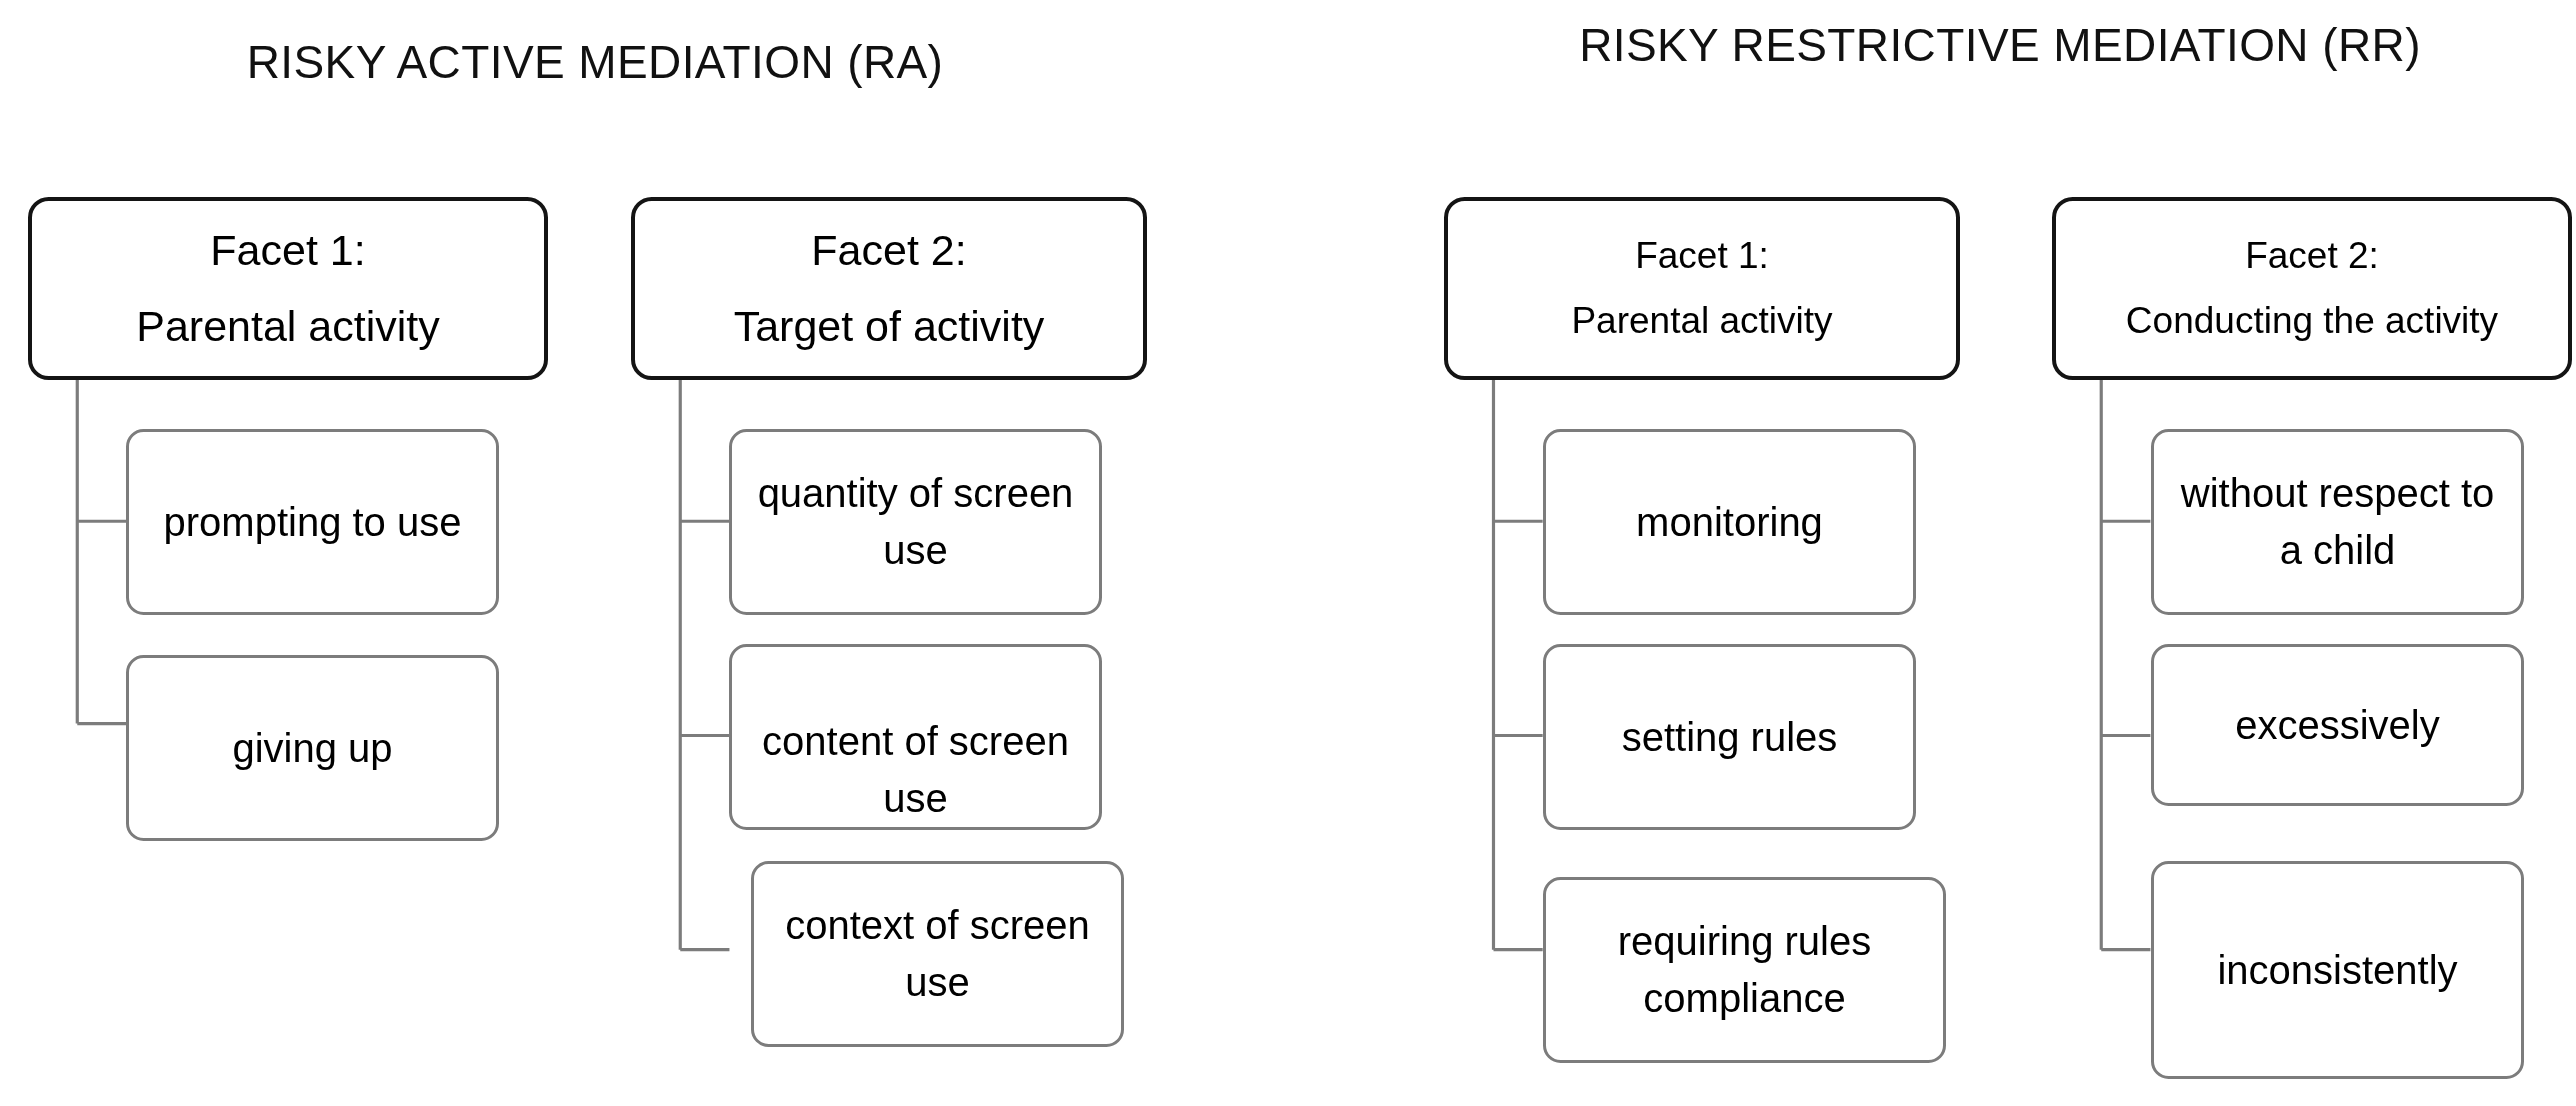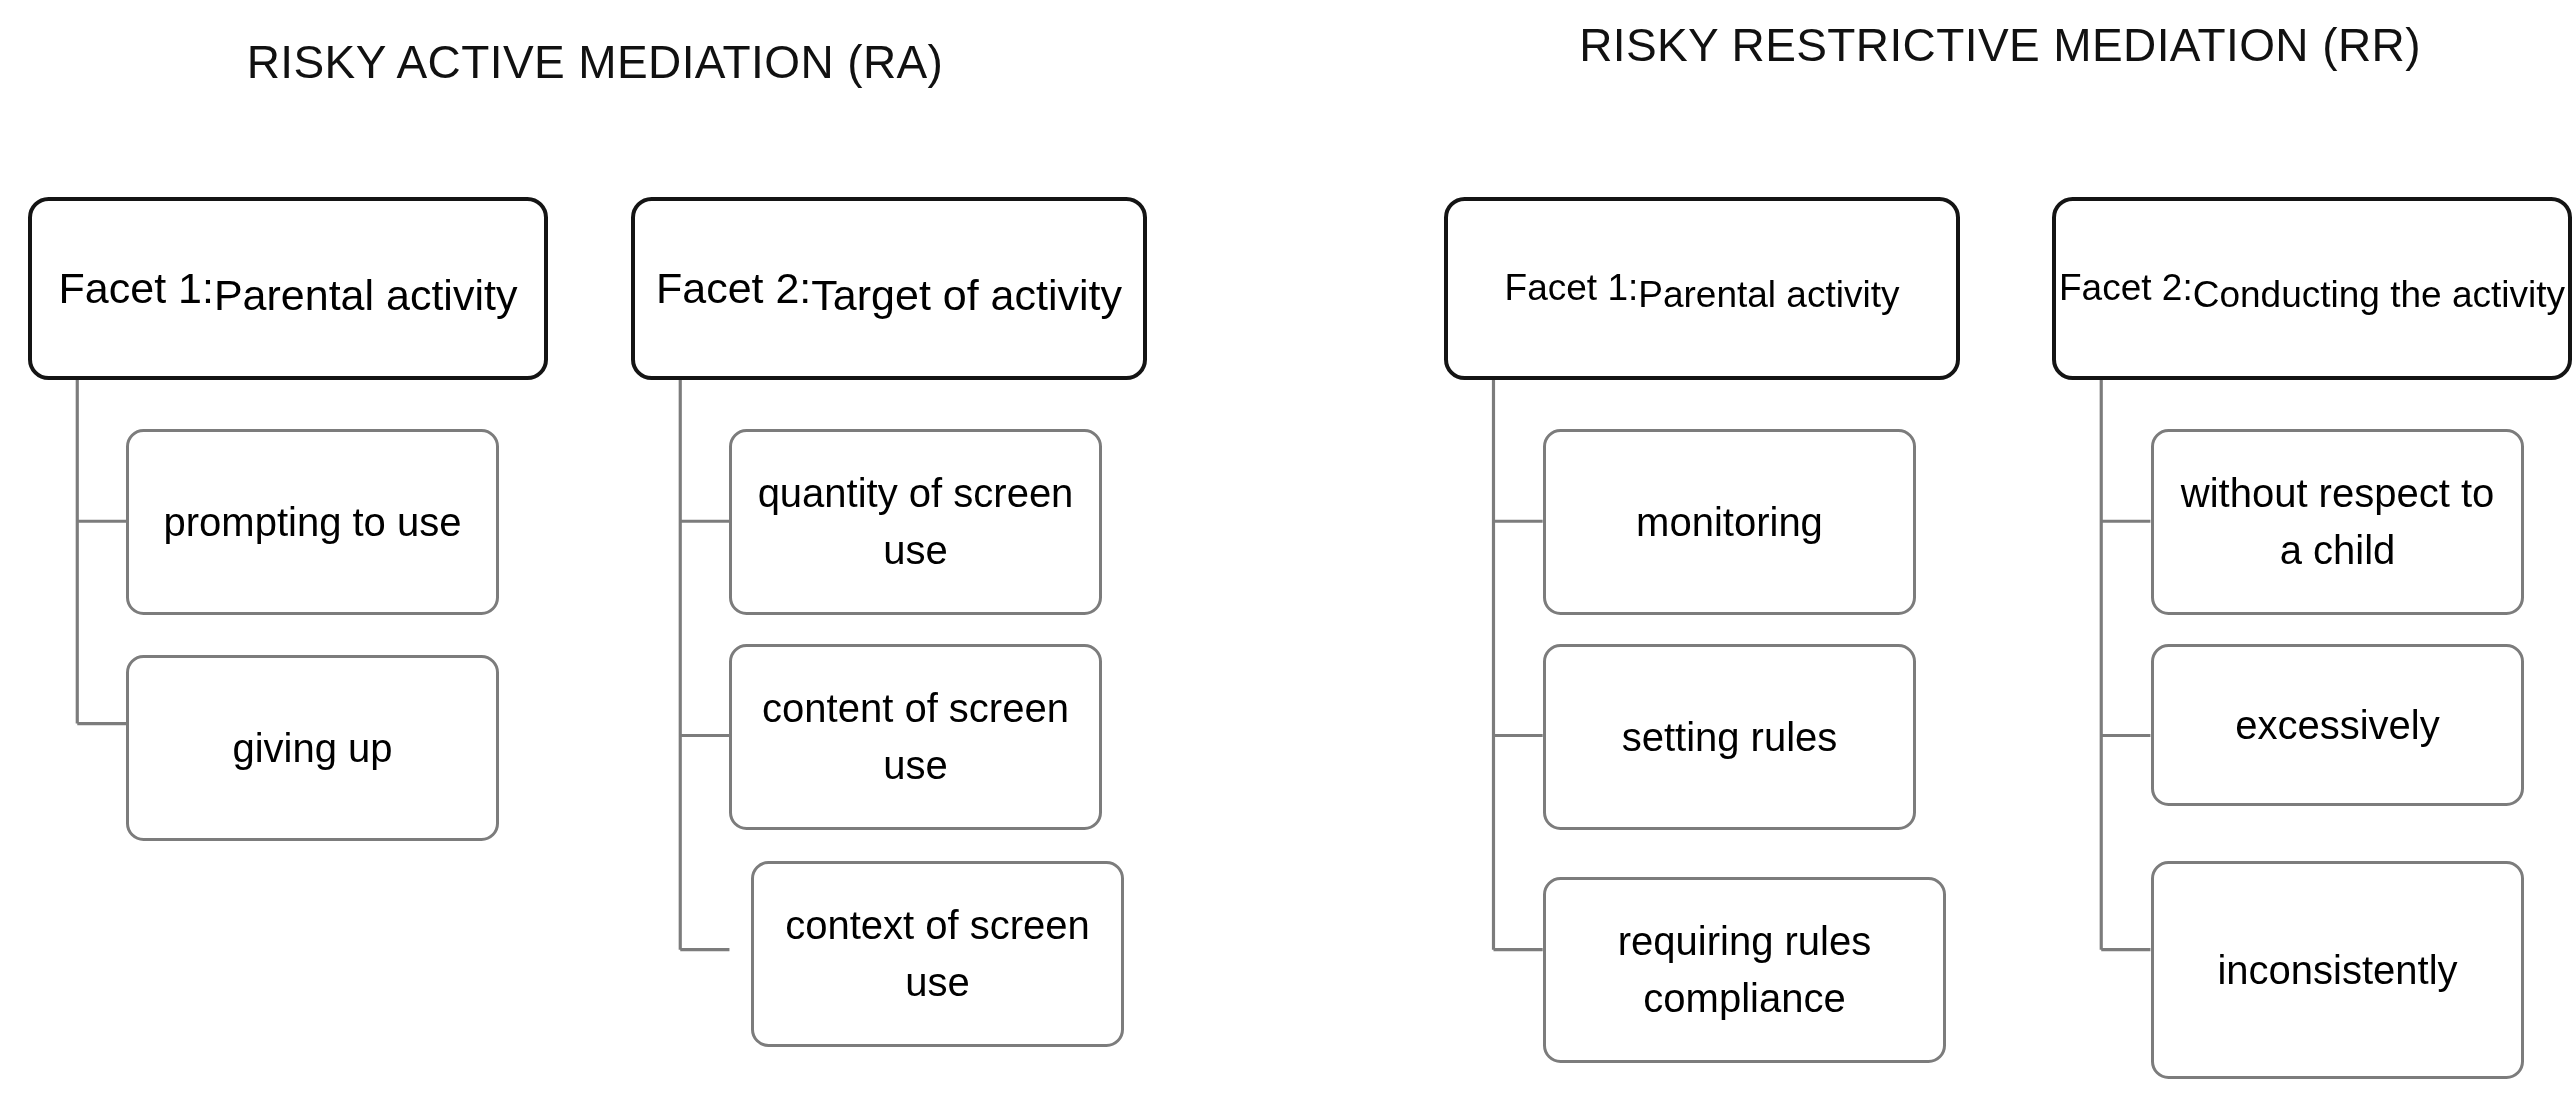--- a/index.html
+++ b/index.html
@@ -32,20 +32,21 @@
   }
   #title-ra { left: 0px;    top: 35px; width: 1190px; }
   #title-rr { left: 1405px; top: 17.5px; width: 1190px; }
 
   
   .node {
     position: absolute;
     box-sizing: border-box;
     background: #ffffff;
     display: flex;
+    flex-direction: column;
     align-items: center;
     justify-content: center;
     text-align: center;
     line-height: 1.42;
     color: #000000;
   }
 
   .node.facet {
     border: 4px solid #141414;
     border-radius: 20.6px;
@@ -123,21 +124,21 @@
 
   <div class="node facet" id="ra-f2-facet" style="left:631px; top:197px; width:516px; height:183px;">
     <div class="line1">Facet 2:</div>
     <div class="line2">Target of activity</div>
   </div>
 
   <div class="node leaf" style="left:729px; top:429px; width:373px; height:186px;text-align:center;">
     <div class="txt">quantity of screen use</div>
   </div>
 
-  <div class="node leaf" style="left:729px; top:644px; width:373px; height:186px;">
+  <div class="node leaf" style="left:729px; top:644px; width:373px; height:186px;justify-content:flex-end;">
     <div class="txt">content of screen use</div>
   </div>
 
   <div class="node leaf" style="left:729px; top:861px; width:373px; height:186px;margin-left:22px;">
     <div class="txt">context of screen use</div>
   </div>
 
   <div class="node facet small" id="rr-f1-facet" style="left:1444px; top:197px; width:516px; height:183px;">
     <div class="line1">Facet 1:</div>
     <div class="line2">Parental activity</div>

